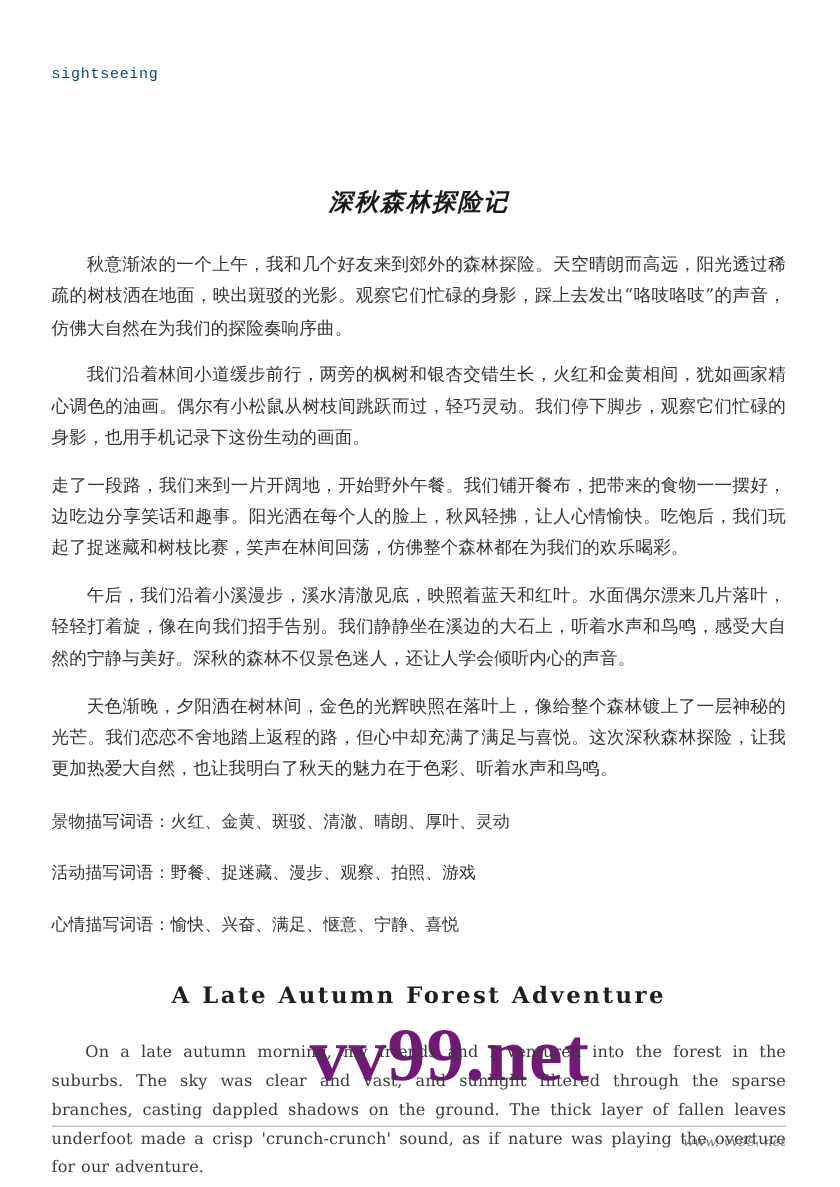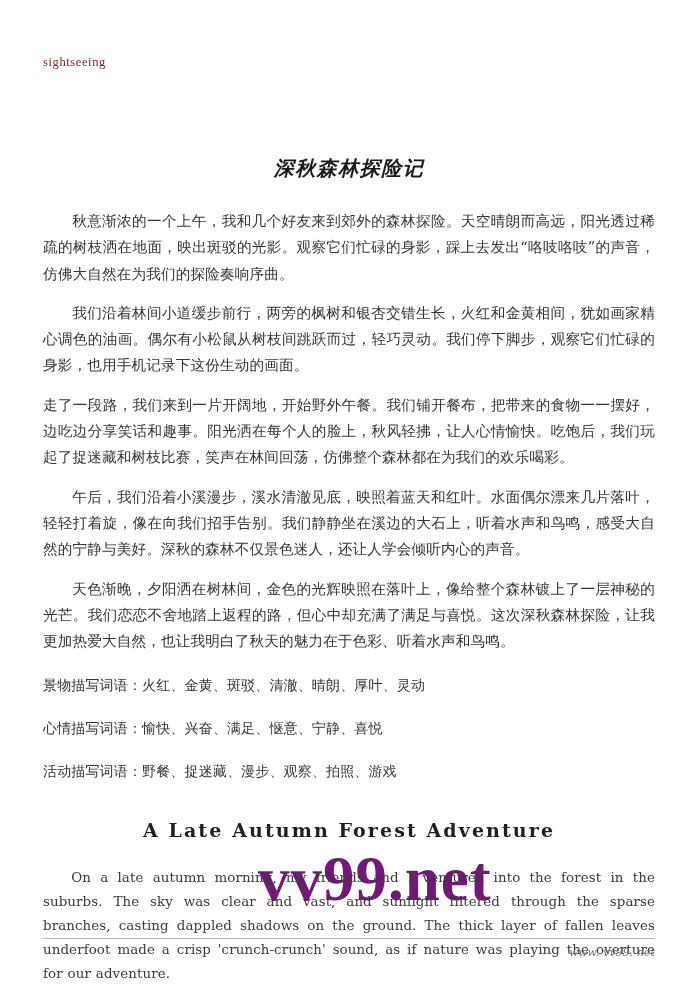--- a/index.html
+++ b/index.html
@@ -36,24 +36,24 @@
     white-space: nowrap;
     z-index: 0;
     user-select: none;
   }
 
   
   .running-header {
     position: absolute;
     left: 43px;
     top: 55px;
-    font-family: Liberation Serif, serif;
+    font-family: Liberation Mono, monospace;
     font-size: 12.5px;
     letter-spacing: 0.6px;
-    color: #7f1d1d;
+    color: #0c4a6e;
     z-index: 2;
   }
 
   
   .content {
     position: absolute;
     left: 43px;
     top: 138px;
     width: 612px;
     z-index: 2;
@@ -169,22 +169,22 @@
     <h1 class="cn-title">深秋森林探险记</h1>
 
     <p class="cn-p">秋意渐浓的一个上午，我和几个好友来到郊外的森林探险。天空晴朗而高远，阳光透过稀疏的树枝洒在地面，映出斑驳的光影。观察它们忙碌的身影，踩上去发出“咯吱咯吱”的声音，仿佛大自然在为我们的探险奏响序曲。</p>
     <p class="cn-p">我们沿着林间小道缓步前行，两旁的枫树和银杏交错生长，火红和金黄相间，犹如画家精心调色的油画。偶尔有小松鼠从树枝间跳跃而过，轻巧灵动。我们停下脚步，观察它们忙碌的身影，也用手机记录下这份生动的画面。</p>
     <p class="cn-p noindent">走了一段路，我们来到一片开阔地，开始野外午餐。我们铺开餐布，把带来的食物一一摆好，边吃边分享笑话和趣事。阳光洒在每个人的脸上，秋风轻拂，让人心情愉快。吃饱后，我们玩起了捉迷藏和树枝比赛，笑声在林间回荡，仿佛整个森林都在为我们的欢乐喝彩。</p>
     <p class="cn-p">午后，我们沿着小溪漫步，溪水清澈见底，映照着蓝天和红叶。水面偶尔漂来几片落叶，轻轻打着旋，像在向我们招手告别。我们静静坐在溪边的大石上，听着水声和鸟鸣，感受大自然的宁静与美好。深秋的森林不仅景色迷人，还让人学会倾听内心的声音。</p>
     <p class="cn-p">天色渐晚，夕阳洒在树林间，金色的光辉映照在落叶上，像给整个森林镀上了一层神秘的光芒。我们恋恋不舍地踏上返程的路，但心中却充满了满足与喜悦。这次深秋森林探险，让我更加热爱大自然，也让我明白了秋天的魅力在于色彩、听着水声和鸟鸣。</p>
 
     <ul class="vocab-list">
       <li class="vocab-line">景物描写词语：火红、金黄、斑驳、清澈、晴朗、厚叶、灵动</li>
+      <li class="vocab-line">活动描写词语：野餐、捉迷藏、漫步、观察、拍照、游戏</li>
       <li class="vocab-line">心情描写词语：愉快、兴奋、满足、惬意、宁静、喜悦</li>
-      <li class="vocab-line">活动描写词语：野餐、捉迷藏、漫步、观察、拍照、游戏</li>
     </ul>
 
     <h2 class="en-title">A Late Autumn Forest Adventure</h2>
 
     <p class="en-p">On a late autumn morning, my friends and I ventured into the forest in the suburbs. The sky was clear and vast, and sunlight filtered through the sparse branches, casting dappled shadows on the ground. The thick layer of fallen leaves underfoot made a crisp 'crunch-crunch' sound, as if nature was playing the overture for our adventure.</p>
     <p class="en-p">We walked slowly along the forest path, flanked by alternating maple and ginkgo trees, their red and golden leaves like a carefully painted oil painting.</p>
 
   </div>
 
   <div class="footer">

